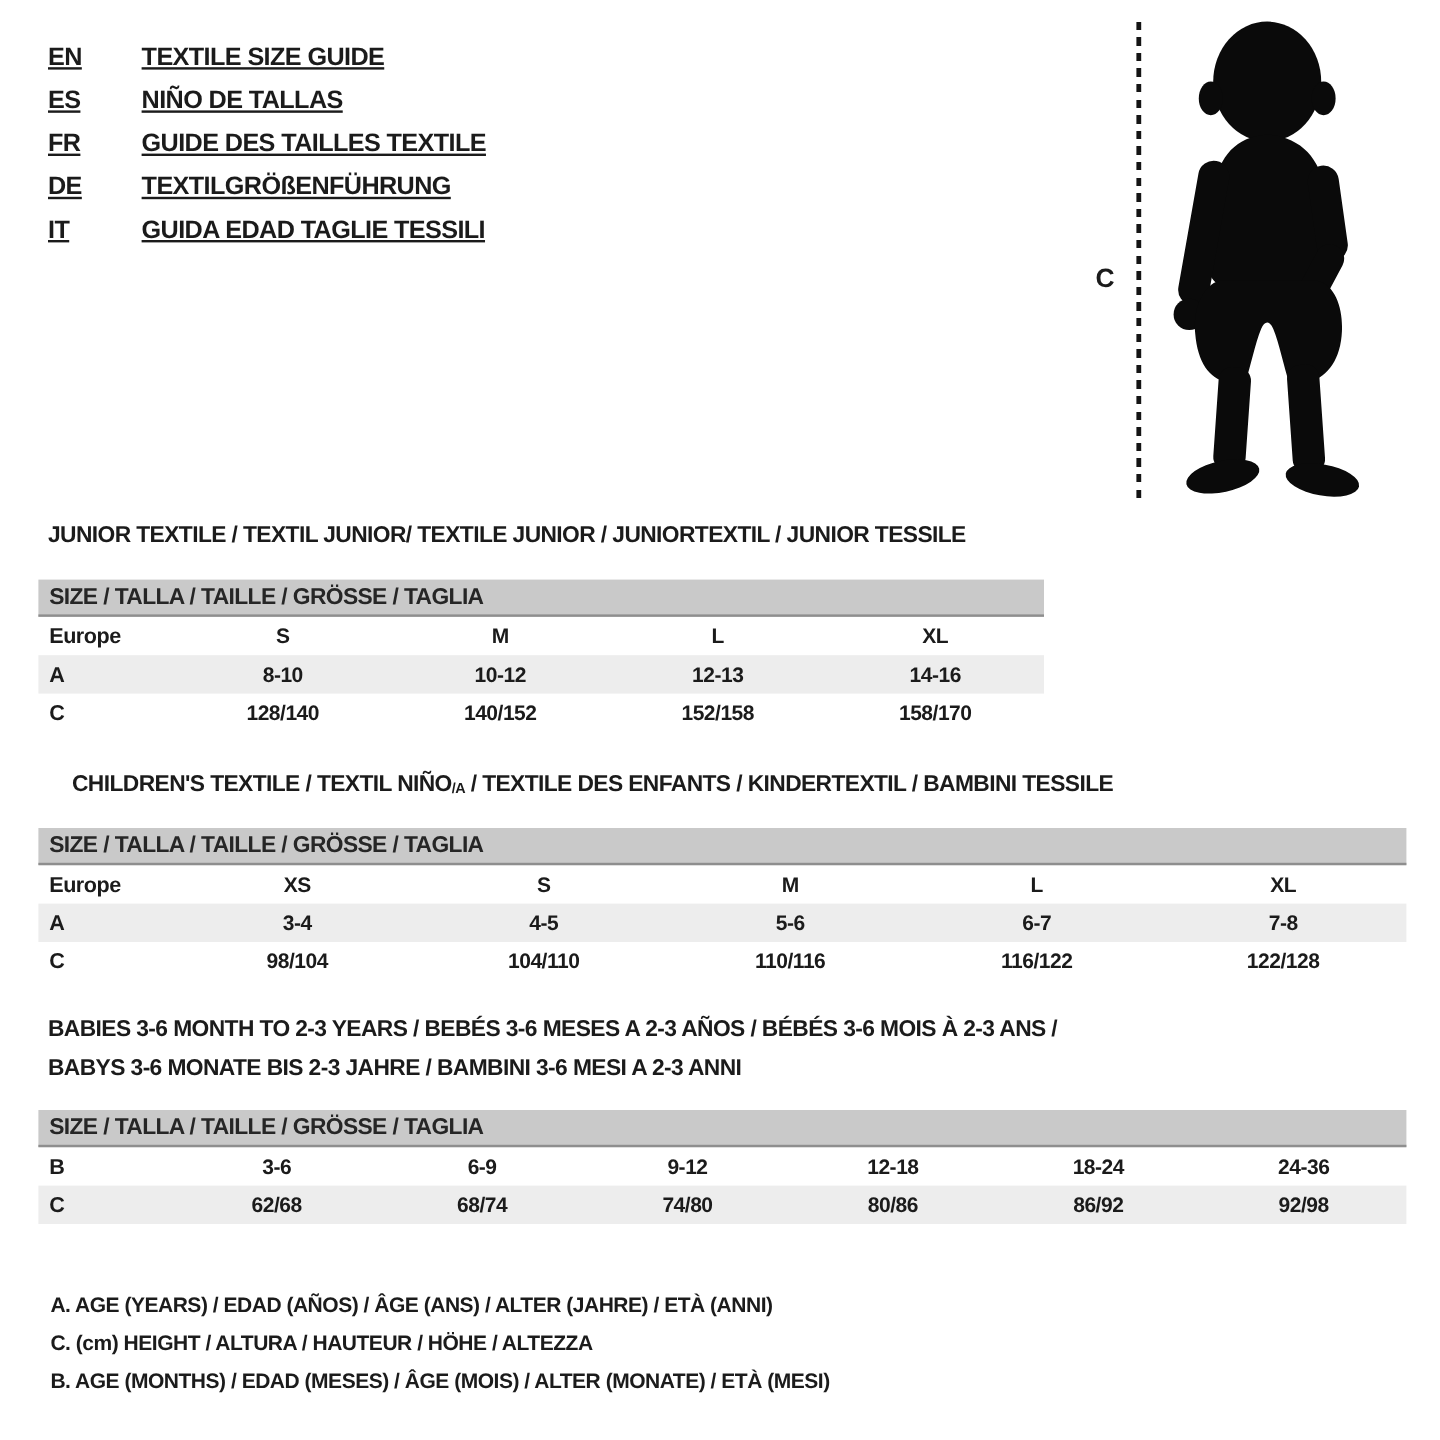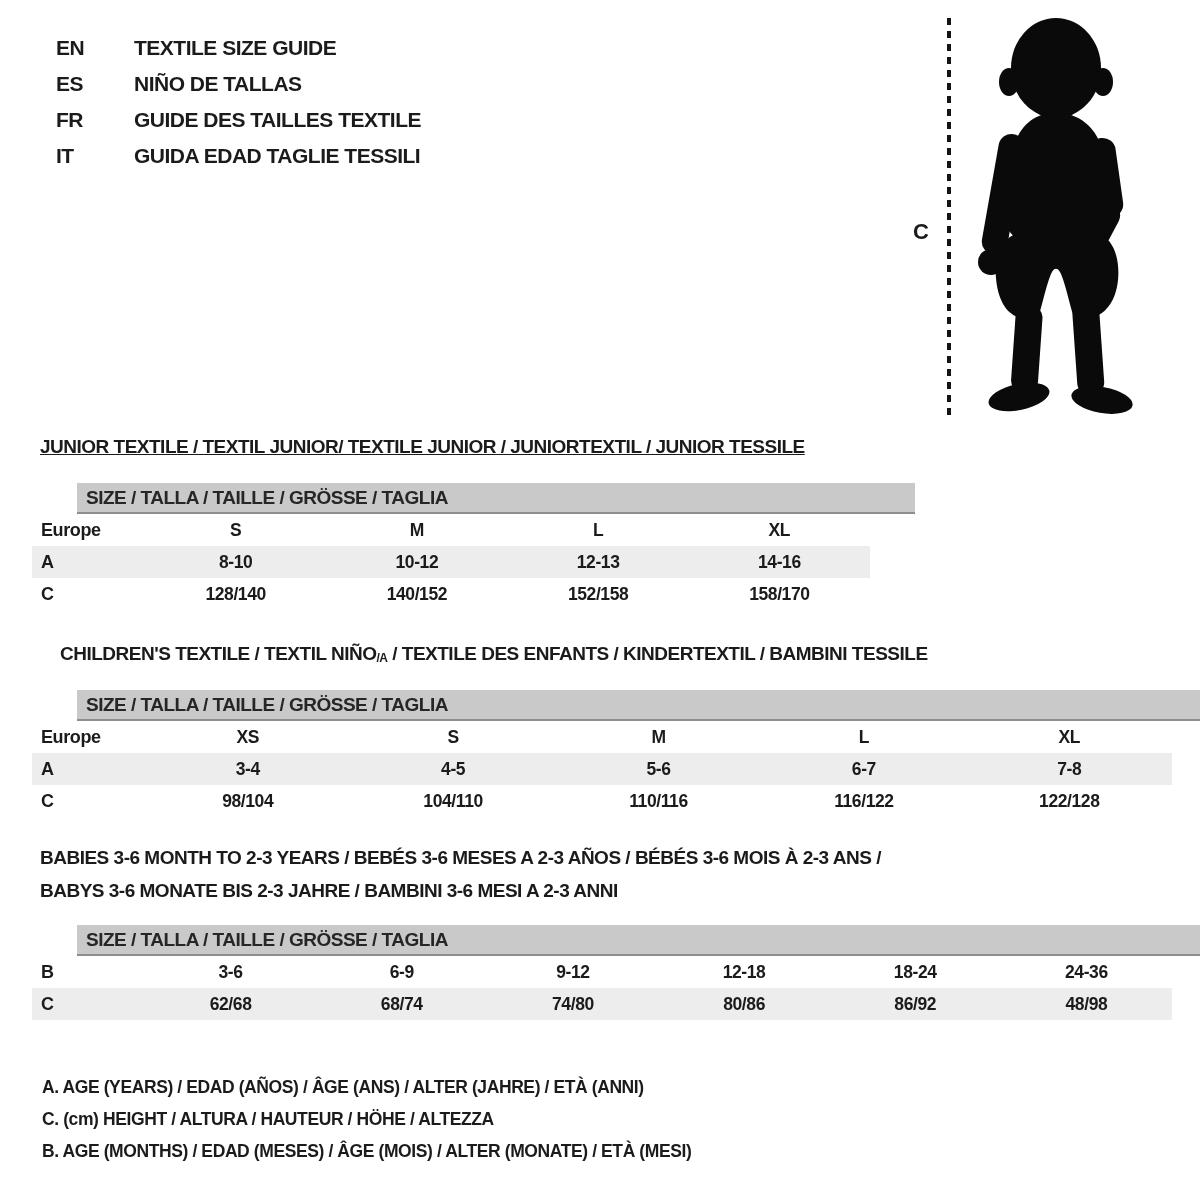--- a/index.html
+++ b/index.html
@@ -7,21 +7,21 @@
     position: relative;
     width: 1200px;
     height: 1200px;
     background: #ffffff;
     font-family: "Liberation Sans", sans-serif;
     color: #1b1b1b;
     overflow: hidden;
   }
 
   
-  .languages { position: absolute; left: 56px; top: 30px; }
+  .languages { position: absolute; left: 40px; top: 30px; text-decoration: underline; }
   .lang-row { display: flex; height: 36px; align-items: center; }
   .lang-code, .lang-title {
     font-size: 21px; font-weight: bold; letter-spacing: -0.5px; white-space: nowrap;
   }
   .lang-code { width: 78px; }
 
   
   .dashed-line {
     position: absolute; left: 947px; top: 18px; width: 4px; height: 398px;
     background: repeating-linear-gradient(to bottom, #141414 0 7px, transparent 7px 13px);
@@ -38,21 +38,21 @@
     font-size: 19px; font-weight: bold; letter-spacing: -0.5px; white-space: nowrap;
   }
   .section-heading .sub { font-size: 12px; vertical-align: -2px; }
   .babies-heading div { line-height: 33px; }
 
   
   .size-bar {
     position: absolute; left: 32px; height: 29px; box-sizing: content-box;
     background: #c9c9c9; border-bottom: 2px solid #8e8e8e;
     font-size: 19px; font-weight: bold; letter-spacing: -0.5px;
-    line-height: 29px; padding-left: 9px; color: #262626; white-space: nowrap; margin-left: 45px;
+    line-height: 29px; padding-left: 9px; color: #262626; white-space: nowrap;
   }
   .bar-junior  { top: 483px; width: 829px; }
   .bar-children{ top: 690px; width: 1131px; }
   .bar-babies  { top: 925px; width: 1131px; }
 
   
   .data-table { position: absolute; left: 32px; }
   .tbl-junior   { top: 514px; }
   .tbl-children { top: 721px; }
   .tbl-babies   { top: 956px; }
@@ -85,20 +85,24 @@
       <span class="lang-code">EN</span>
       <span class="lang-title">TEXTILE SIZE GUIDE</span>
     </div>
     <div class="lang-row">
       <span class="lang-code">ES</span>
       <span class="lang-title">NIÑO DE TALLAS</span>
     </div>
     <div class="lang-row">
       <span class="lang-code">FR</span>
       <span class="lang-title">GUIDE DES TAILLES TEXTILE</span>
+    </div>
+    <div class="lang-row">
+      <span class="lang-code">DE</span>
+      <span class="lang-title">TEXTILGRÖßENFÜHRUNG</span>
     </div>
     <div class="lang-row">
       <span class="lang-code">IT</span>
       <span class="lang-title">GUIDA EDAD TAGLIE TESSILI</span>
     </div>
   </div>
 
   <div class="dashed-line"></div>
   <div class="figure-label">C</div>
   <svg class="figure-svg" width="192" height="404" viewBox="0 0 192 404" aria-hidden="true">
@@ -112,21 +116,21 @@
       <rect x="-13" y="-8" width="26" height="80" rx="13" transform="translate(140 132) rotate(-8)"></rect>
       <rect x="-12" y="-8" width="24" height="68" rx="12" transform="translate(148 198) rotate(28)"></rect>
       <path d="M54,220 L136,220 C152,224 158,246 156,266 C154,288 142,302 128,304 L112,304 C108,292 104,272 99,260 C96,253 92,253 89,260 C84,272 80,292 76,304 L60,304 C46,302 36,288 34,264 C32,244 40,224 54,220 Z"></path>
       <rect x="54" y="292" width="27" height="86" rx="11" transform="rotate(4 67 296)"></rect>
       <rect x="110" y="290" width="27" height="90" rx="11" transform="rotate(-4 123 294)"></rect>
       <ellipse cx="57" cy="383" rx="31" ry="13" transform="rotate(-12 57 383)"></ellipse>
       <ellipse cx="140" cy="386" rx="31" ry="13" transform="rotate(10 140 386)"></ellipse>
     </g>
   </svg>
 
-  <div class="section-heading" style="top:436px;text-decoration:underline;">JUNIOR TEXTILE / TEXTIL JUNIOR/ TEXTILE JUNIOR / JUNIORTEXTIL / JUNIOR TESSILE</div>
+  <div class="section-heading" style="top:436px;">JUNIOR TEXTILE / TEXTIL JUNIOR/ TEXTILE JUNIOR / JUNIORTEXTIL / JUNIOR TESSILE</div>
   <div class="size-bar bar-junior">SIZE / TALLA / TAILLE / GRÖSSE / TAGLIA</div>
   <div class="data-table tbl-junior">
     <div class="t-row">
       <div class="t-label">Europe</div>
       <div class="t-cell">S</div>
       <div class="t-cell">M</div>
       <div class="t-cell">L</div>
       <div class="t-cell">XL</div>
     </div>
     <div class="t-row gray">
@@ -189,21 +193,21 @@
       <div class="t-cell">18-24</div>
       <div class="t-cell">24-36</div>
     </div>
     <div class="t-row gray">
       <div class="t-label">C</div>
       <div class="t-cell">62/68</div>
       <div class="t-cell">68/74</div>
       <div class="t-cell">74/80</div>
       <div class="t-cell">80/86</div>
       <div class="t-cell">86/92</div>
-      <div class="t-cell">48/98</div>
+      <div class="t-cell">92/98</div>
     </div>
   </div>
 
   <div class="footnotes">
     <div>A. AGE (YEARS) / EDAD (AÑOS) / ÂGE (ANS) / ALTER (JAHRE) / ETÀ (ANNI)</div>
     <div>C. (cm) HEIGHT / ALTURA / HAUTEUR / HÖHE / ALTEZZA</div>
     <div>B. AGE (MONTHS) / EDAD (MESES) / ÂGE (MOIS) / ALTER (MONATE) / ETÀ (MESI)</div>
   </div>
 
 </div>

